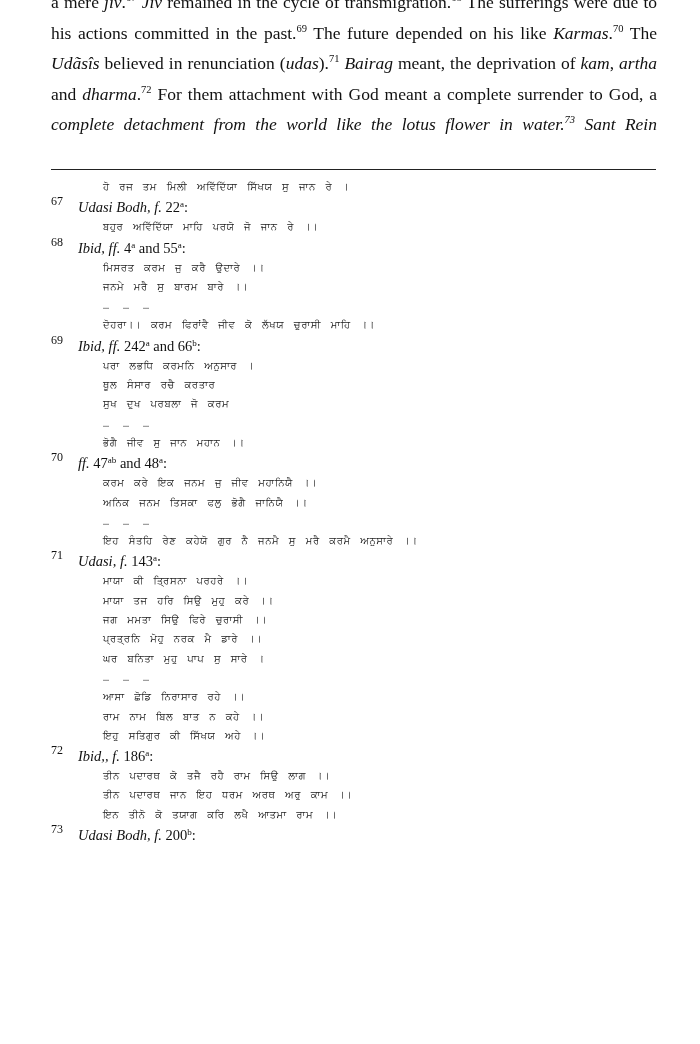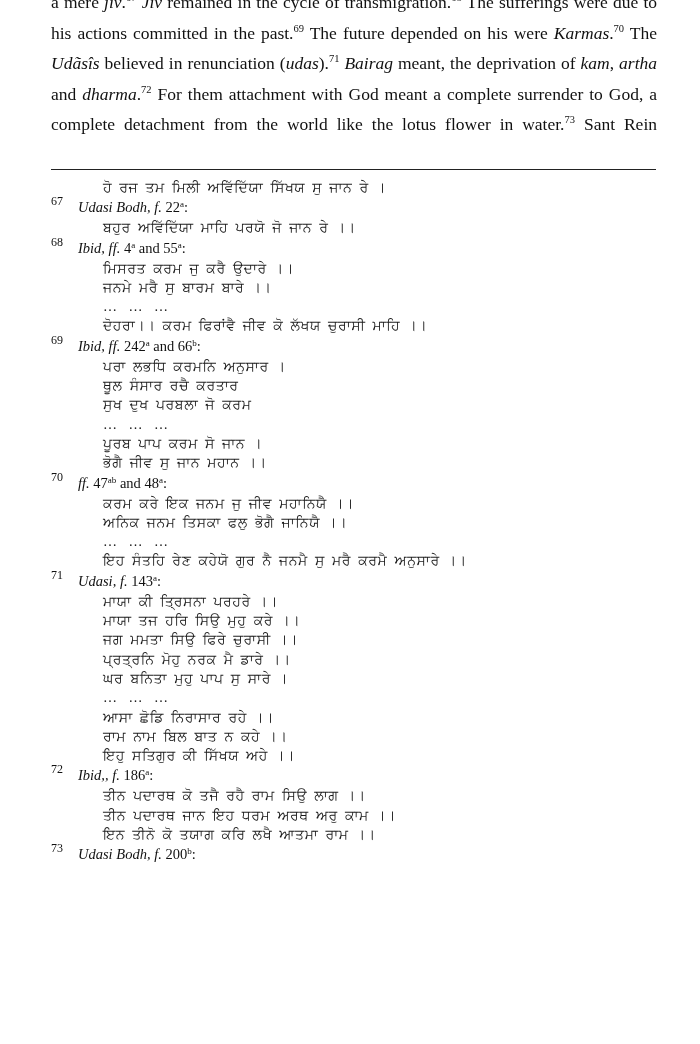--- a/index.html
+++ b/index.html
@@ -5,50 +5,50 @@
   html, body { margin: 0; padding: 0; background: #ffffff; }
   body {
     width: 700px; height: 1044px; overflow: hidden; position: relative;
     font-family: "Liberation Serif", "DejaVu Serif", serif; color: #111;
   }
   .body-text {
     position: absolute; left: 51px; top: -13px; width: 606px;
     font-size: 17.5px; line-height: 30.5px; text-align: justify;
   }
   .body-line { display: block; text-align: justify; text-align-last: justify; white-space: nowrap; }
-  .body-line.last { text-align-last: justify; }
+  .body-line.last { text-align-last: justify; font-style: italic; }
   sup { font-size: 10.5px; line-height: 0; vertical-align: 7px; }
   i { font-style: italic; }
   .separator {
     position: absolute; left: 51px; top: 169px; width: 605px; height: 0;
     border-top: 1.3px solid #222;
   }
   .footnotes { position: absolute; left: 51px; top: 178px; width: 620px; }
   .fn-cont, .verse {
-    font-family: Liberation Serif, serif;
-    font-size: 14px; line-height: 19.3px; padding-left: 52px;
+    font-family: Liberation Mono, monospace;
+    font-size: 10px; line-height: 19.3px; padding-left: 52px;
     white-space: nowrap; color: #1a1a1a; letter-spacing: 0.6px; word-spacing: 3px;
   }
   .ellipsis { letter-spacing: 1px; word-spacing: 6px; }
   .fn { position: relative; }
   .fn-head {
     position: relative; padding-left: 27px; font-size: 14.5px; line-height: 21px;
     height: 21px; white-space: nowrap;
   }
   .fn-num {
     position: absolute; left: 0; top: -3px; font-size: 12px; line-height: 14px;
   }
   .fn-head sup { font-size: 9px; vertical-align: 5px; }
 </style>
 </head>
 <body>
 
 <div class="body-text" id="body-text">
     <span class="body-line"><span>a mere </span><i>jiv</i><span>.</span><sup>67</sup><span> </span><i>Jiv</i><span> remained in the cycle of transmigration.</span><sup>68</sup><span> The sufferings were due to</span></span>
-    <span class="body-line"><span>his actions committed in the past.</span><sup>69</sup><span> The future depended on his were </span><i>Karmas</i><span>.</span><sup>70</sup><span> The</span></span>
+    <span class="body-line"><span>his actions committed in the past.</span><sup>69</sup><span> The future depended on his like </span><i>Karmas</i><span>.</span><sup>70</sup><span> The</span></span>
     <span class="body-line"><i>Udãsîs</i><span>  believed in renunciation (</span><i>udas</i><span>).</span><sup>71</sup><span> </span><i>Bairag</i><span> meant, the deprivation of </span><i>kam</i><span>, </span><i>artha</i></span>
     <span class="body-line"><span>and </span><i>dharma</i><span>.</span><sup>72</sup><span> For them attachment with God meant a complete surrender to God, a</span></span>
     <span class="body-line last"><span>complete detachment from the world like the lotus flower in water.</span><sup>73</sup><span> Sant Rein</span></span>
   </div>
 
 <div class="separator"></div>
 
 <div class="footnotes">
   <div class="fn-cont">ਹੋ ਰਜ ਤਮ ਮਿਲੀ ਅਵਿੱਦਿੱਯਾ ਸਿੱਖਯ ਸੁ ਜਾਨ ਰੇ ।</div>
   <div id="fn-list">
@@ -62,21 +62,20 @@
         <div class="verse">ਜਨਮੇ ਮਰੈ ਸੁ ਬਾਰਮ ਬਾਰੇ ।।</div>
         <div class="verse ellipsis">… … …</div>
         <div class="verse">ਦੋਹਰਾ।। ਕਰਮ ਫਿਰਾਂਵੈ ਜੀਵ ਕੋ ਲੱਖਯ ਚੁਰਾਸੀ ਮਾਹਿ ।।</div>
       </div>
       <div class="fn">
         <div class="fn-head"><span class="fn-num">69</span><i>Ibid, ff.</i><span> 242</span><sup>a</sup><span> and 66</span><sup>b</sup><span>:</span></div>
         <div class="verse">ਪਰਾ ਲਭਧਿ ਕਰਮਨਿ ਅਨੁਸਾਰ ।</div>
         <div class="verse">ਥੂਲ ਸੰਸਾਰ ਰਚੈ ਕਰਤਾਰ</div>
         <div class="verse">ਸੁਖ ਦੁਖ ਪਰਬਲਾ ਜੋ ਕਰਮ</div>
         <div class="verse ellipsis">… … …</div>
-        <div class="verse">ਪੂਰਬ ਪਾਪ ਕਰਮ ਸੋ ਜਾਨ ।</div>
         <div class="verse">ਭੋਗੈ ਜੀਵ ਸੁ ਜਾਨ ਮਹਾਨ ।।</div>
       </div>
       <div class="fn">
         <div class="fn-head"><span class="fn-num">70</span><i>ff.</i><span> 47</span><sup>ab</sup><span> and 48</span><sup>a</sup><span>:</span></div>
         <div class="verse">ਕਰਮ ਕਰੇ ਇਕ ਜਨਮ ਜੁ ਜੀਵ ਮਹਾਨਿਯੈ ।।</div>
         <div class="verse">ਅਨਿਕ ਜਨਮ ਤਿਸਕਾ ਫਲੁ ਭੋਗੈ ਜਾਨਿਯੈ ।।</div>
         <div class="verse ellipsis">… … …</div>
         <div class="verse">ਇਹ ਸੰਤਹਿ ਰੇਣ ਕਹੇਯੋ ਗੁਰ ਨੈ ਜਨਮੈ ਸੁ ਮਰੈ ਕਰਮੈ ਅਨੁਸਾਰੇ ।।</div>
       </div>
       <div class="fn">

